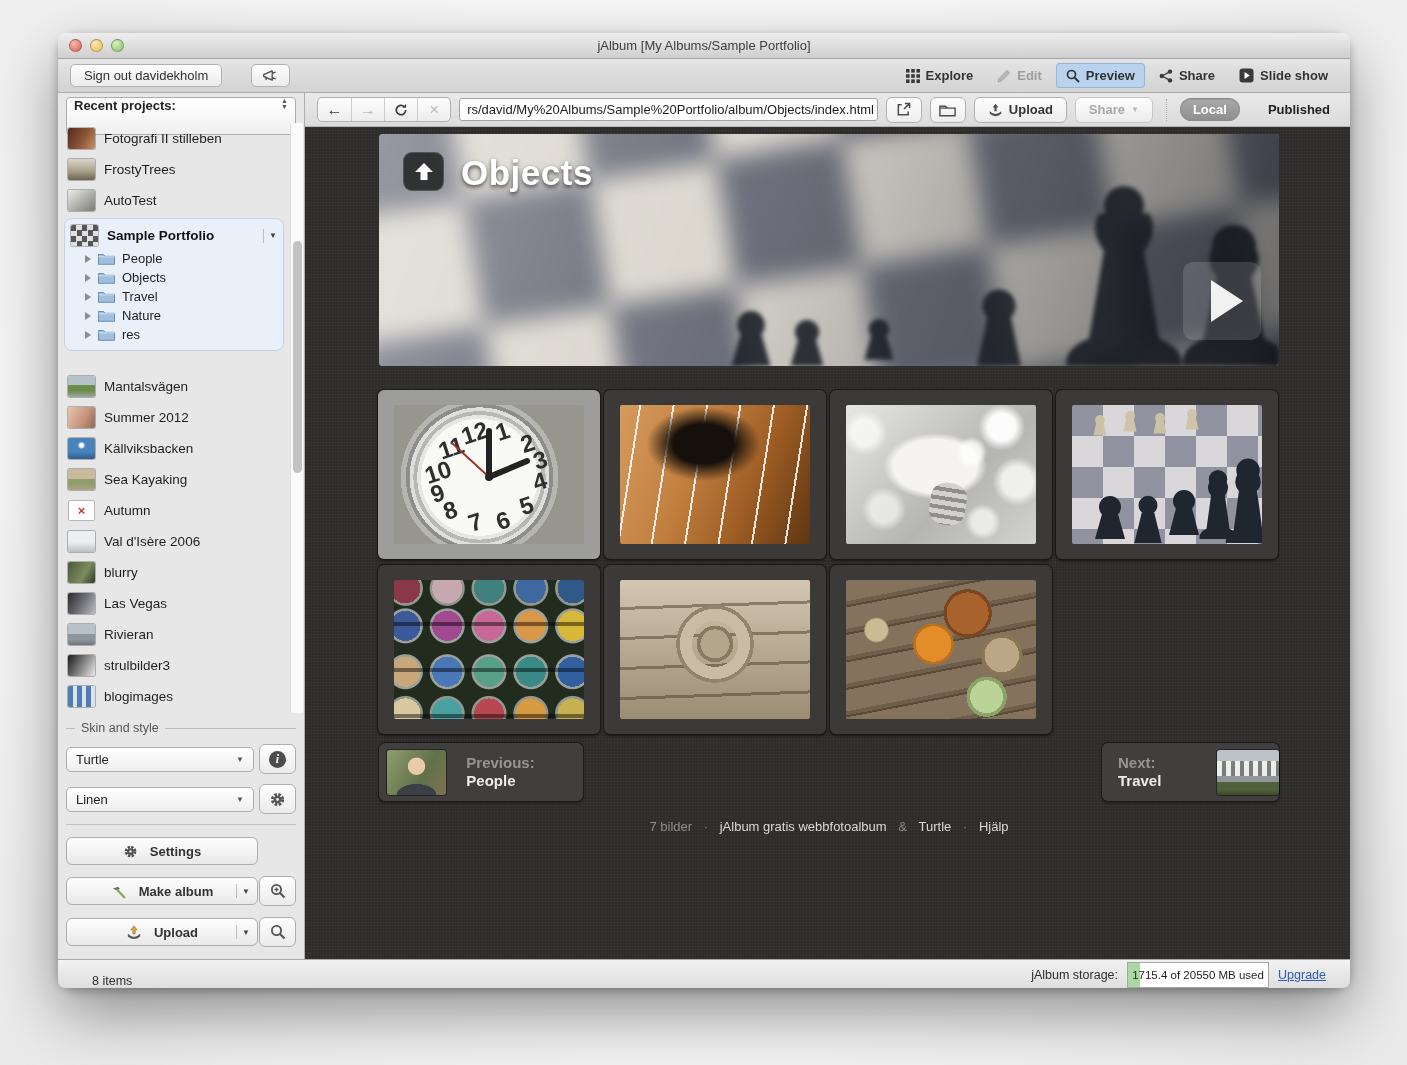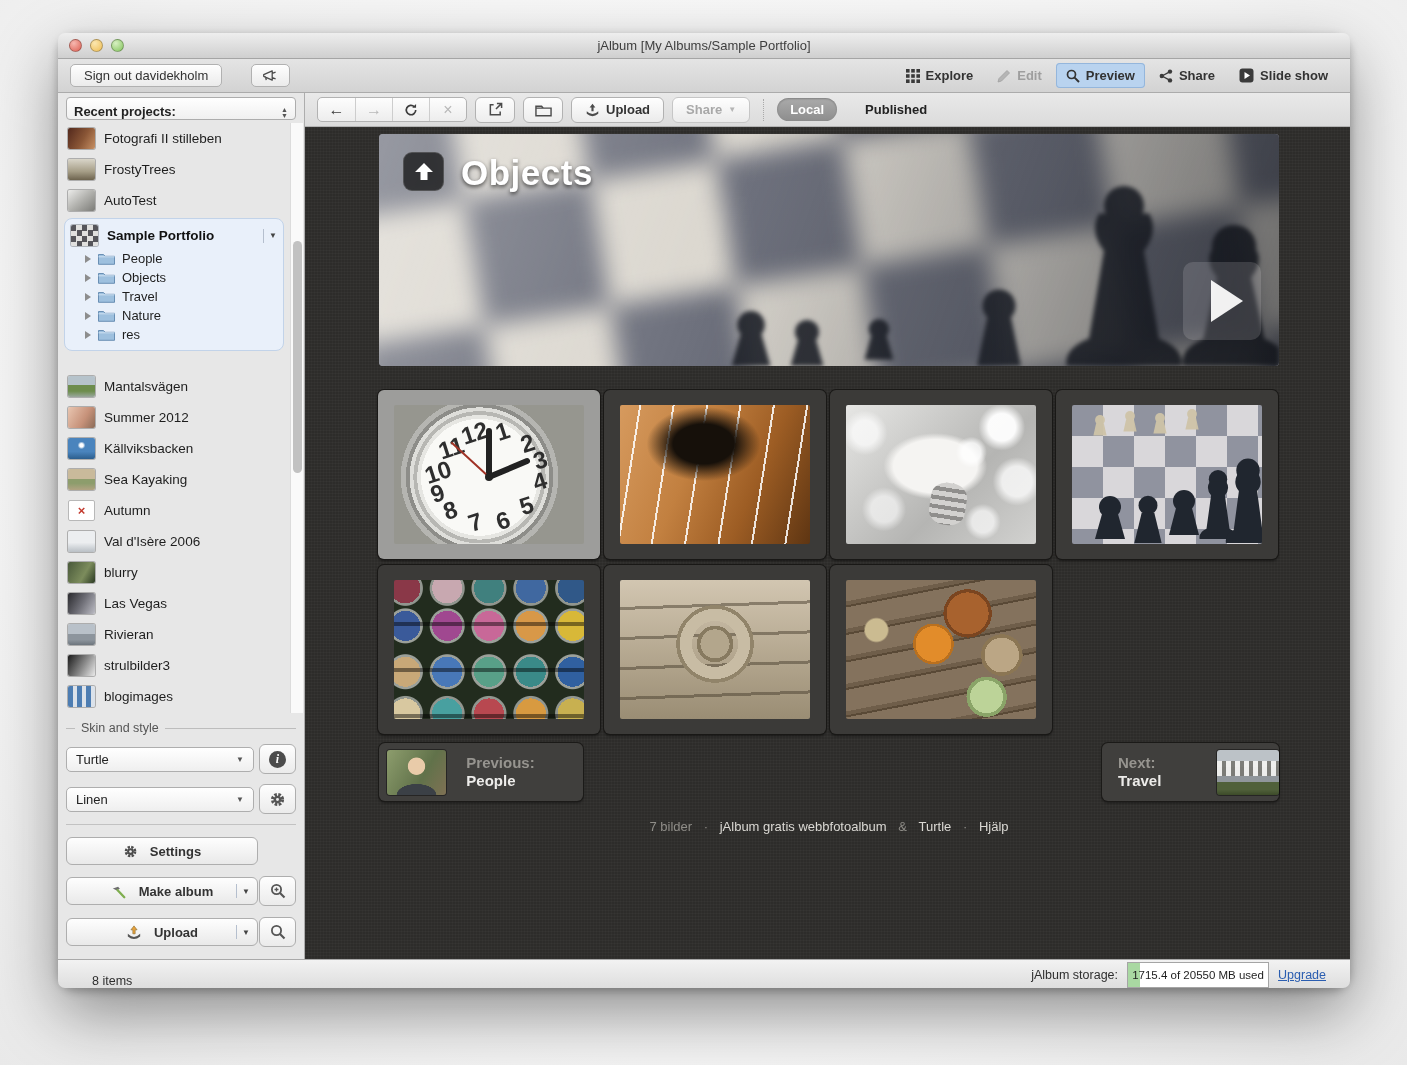--- a/index.html
+++ b/index.html
@@ -47,23 +47,23 @@
   .nav-item.disabled { color:#9e9e9e; }
   
   .content { flex:1; display:flex; min-height:0; }
   .sidebar {
     width:247px; flex:0 0 247px; background:#e7e7e7; border-right:1px solid #adadad;
     position:relative;
   }
   .main { flex:1; display:flex; flex-direction:column; min-width:0; }
   
   .combo {
-    position:absolute; left:8px; right:8px; top:4px; height:23px;
+    position:absolute; left:8px; right:8px; top:4px; height:38px;
     background:linear-gradient(#ffffff,#f0f0f0); border:1px solid #adadad; border-radius:4px;
-    display:flex; align-items:flex-end; padding:0 7px; font-size:13px; font-weight:600; color:#222;
+    display:flex; align-items:flex-start; padding:0 7px; font-size:13px; font-weight:600; color:#222;
   }
   .stepper { margin-left:auto; display:flex; flex-direction:column; line-height:6px; font-size:7px; color:#555; }
   .projlist { position:absolute; left:4px; right:18px; top:30px; height:590px; overflow:hidden; }
   .proj { display:flex; align-items:center; gap:9px; height:31px; padding-left:6px; font-size:13.5px; color:#1e1e1e; }
   .pthumb { width:27px; height:21px; border-radius:2px; flex:0 0 27px; box-shadow:0 0 0 1px rgba(0,0,0,0.25); position:relative; }
   .selpanel {
     background:#e9f0fa; border:1px solid #c2d3e9; border-radius:8px;
     padding:3px 6px 6px 6px; margin:2px 2px 20px 2px;
   }
   .selhead { display:flex; align-items:center; gap:9px; height:27px; font-size:13.5px; font-weight:bold; color:#111; }
@@ -618,20 +618,21 @@
               <svg width="14" height="14" viewBox="0 0 16 16">
                   <path d="M13.4 8 a5.4 5.4 0 1 1 -1.7 -3.9" fill="none" stroke="#3c3c3c" stroke-width="1.9"></path>
                   <path d="M13.8 1 v4.4 h-4.4 z" fill="#3c3c3c"></path>
                 </svg>
             </span>
           </div>
           <div class="navseg dim">
               <span>×</span>
             </div>
         </div>
+        <div class="urlfield">rs/david/My%20Albums/Sample%20Portfolio/album/Objects/index.html</div>
         <div class="tinybtn">
           <span>
             <svg width="15" height="15" viewBox="0 0 16 16">
                 <path d="M6 3 H2.5 V13.5 H13 V10" fill="none" stroke="#4c4c4c" stroke-width="1.6"></path>
                 <path d="M8.5 7.5 L14 2 M9.5 1.5 H14.5 V6.5" fill="none" stroke="#4c4c4c" stroke-width="1.6"></path>
               </svg>
           </span>
         </div>
         <div class="tinybtn">
           <span>

